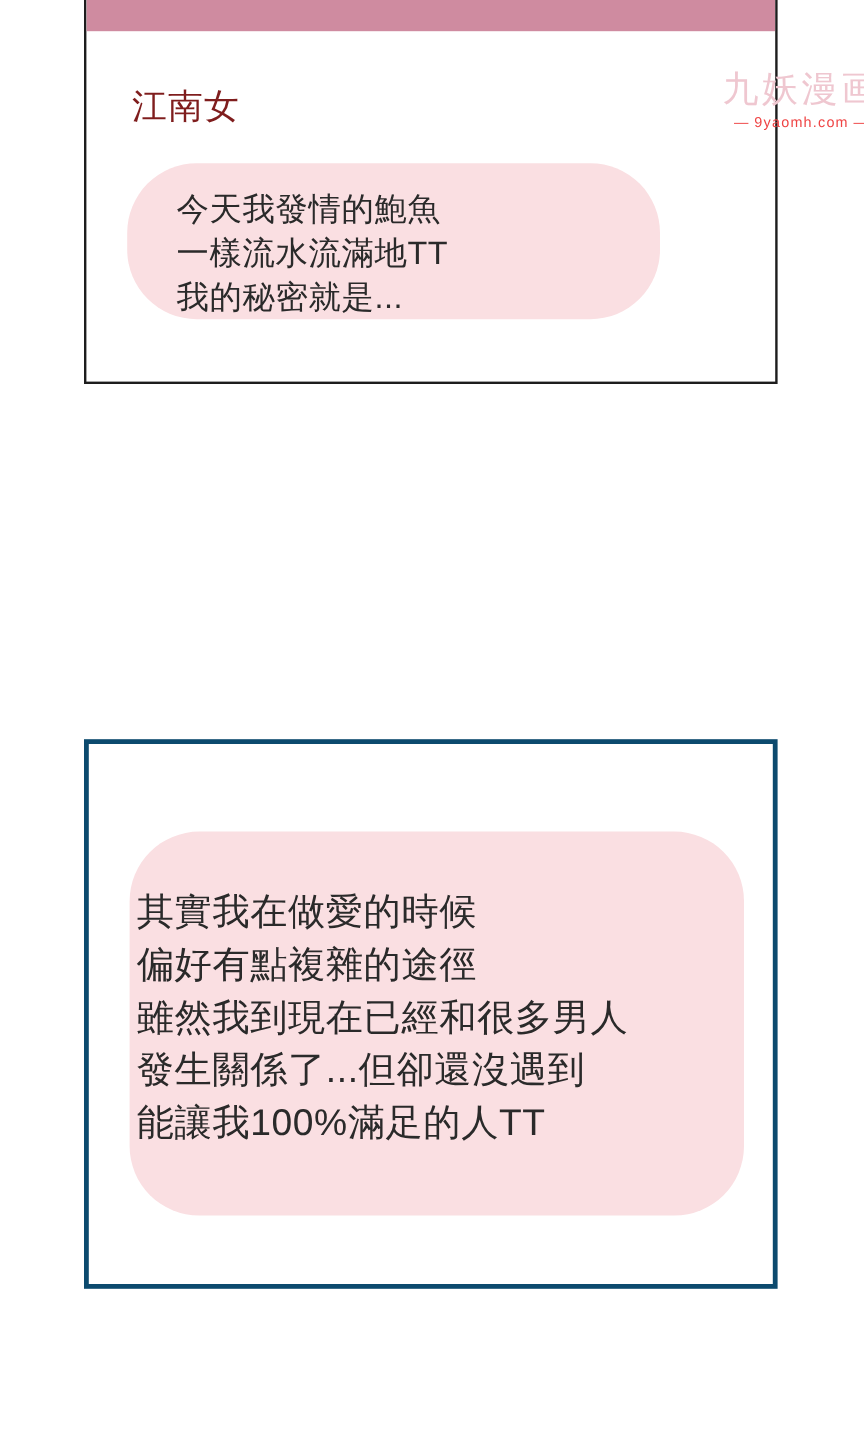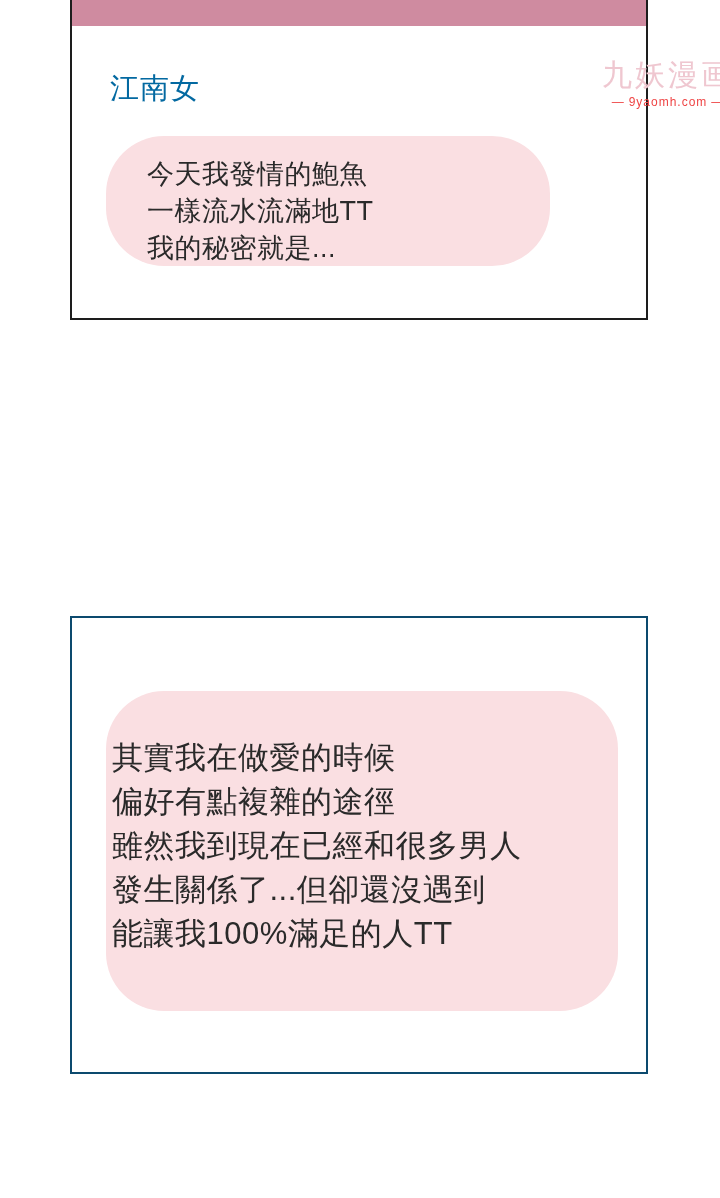--- a/index.html
+++ b/index.html
@@ -44,21 +44,21 @@
     width: 100%;
     height: 30px;
     background: #cf8ba0;
   }
 
   .speaker-name {
     position: absolute;
     left: 38px;
     top: 73px;
     font-size: 29px;
-    color: #0369a1;
+    color: #7f1d1d;
     letter-spacing: 1px;
     white-space: nowrap;
   }
 
   .bubble {
     position: absolute;
     background: #fadfe2;
     border-radius: 58px;
   }
 
@@ -81,21 +81,21 @@
   }
 
   
   .panel-two {
     position: absolute;
     left: 70px;
     top: 616px;
     width: 578px;
     height: 458px;
     background: #ffffff;
-    border: 2px solid #0c4a6e;
+    border: 4px solid #0c4a6e;
     box-sizing: border-box;
     overflow: hidden;
   }
 
   .bubble-two {
     left: 34px;
     top: 73px;
     width: 512px;
     height: 320px;
   }

